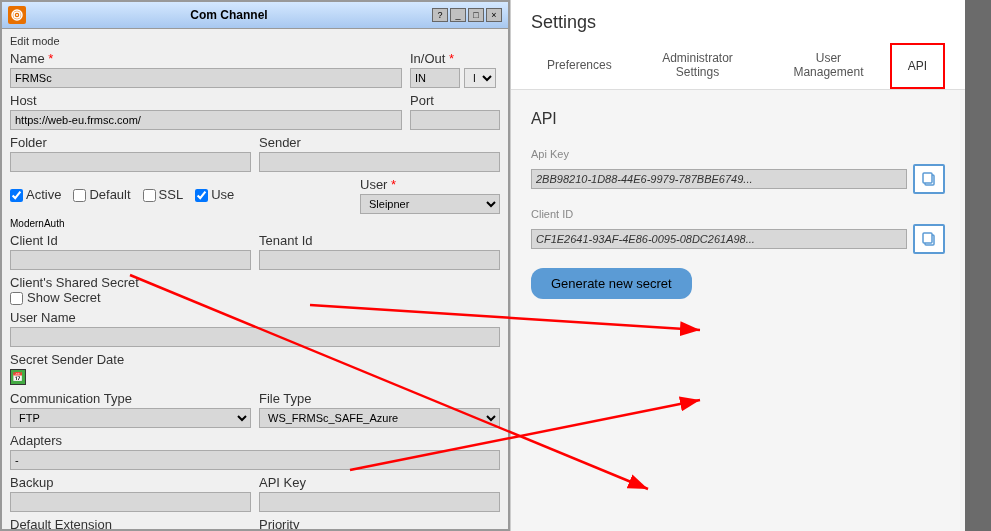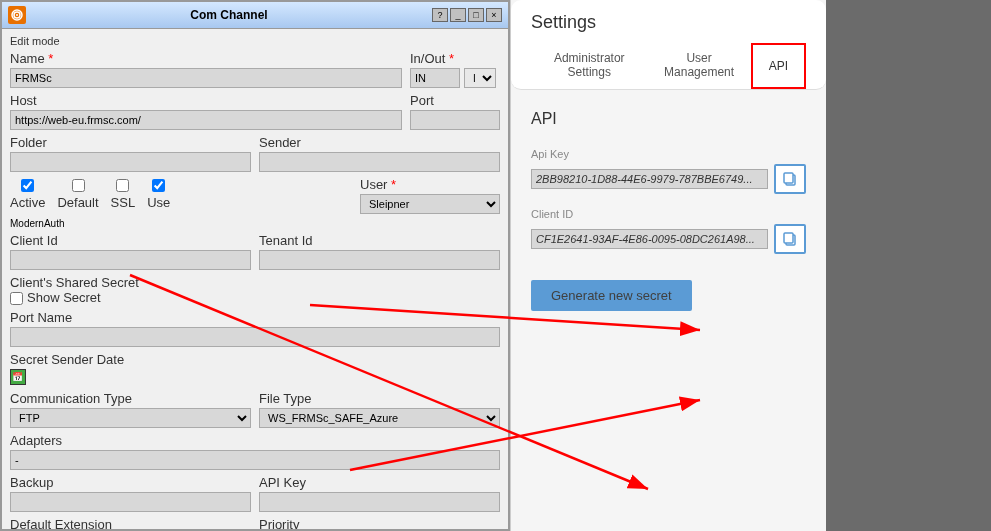--- a/index.html
+++ b/index.html
@@ -118,21 +118,20 @@
       align-items: center;
       gap: 12px;
       margin-bottom: 4px;
     }
 
     .checkbox-item {
       display: flex;
       align-items: center;
       gap: 3px;
       font-size: 11px;
-      flex-direction: column;
     }
 
     .show-secret-row {
       display: flex;
       align-items: center;
       gap: 4px;
       margin-bottom: 3px;
     }
 
     .date-icon {
@@ -154,21 +153,20 @@
       background: #f5f5f5;
       display: flex;
       flex-direction: column;
       border-left: 1px solid #ccc;
     }
 
     .settings-header {
       background: #fff;
       padding: 12px 20px 0 20px;
       border-bottom: 1px solid #ddd;
-      border-radius: 10px;
     }
 
     .settings-title {
       font-size: 18px;
       font-weight: 300;
       color: #333;
       margin-bottom: 10px;
     }
 
     .settings-tabs {
@@ -238,48 +236,48 @@
       display: flex;
       align-items: center;
       justify-content: center;
       color: #5b9bd5;
       font-size: 14px;
       border-radius: 2px;
     }
 
     .generate-btn {
       background: #5b9bd5;
-      color: #404040;
+      color: #000000;
       border: none;
       padding: 8px 20px;
       font-size: 13px;
       cursor: pointer;
-      border-radius: 2px;
-      margin-top: 12px;
+      border-radius: 12px;
+      margin-top: 0;
     }
 
     
     .arrows-overlay {
       position: absolute;
       top: 0;
       left: 0;
       width: 991px;
       height: 531px;
       pointer-events: none;
     }
 
     .outer-wrapper {
       position: relative;
       width: 991px;
       height: 531px;
     }
 
     .panels-wrapper {
       display: flex;
-      width: 826px;
+      width: 965px;
       height: 531px;
     }
 
     .highlighted-box {
       border: 2px solid red !important;
     }
   </style>
 </head>
 <body>
 
@@ -387,21 +385,21 @@
         <div>
           <label>Client's Shared Secret</label>
           <div class="show-secret-row">
             <input type="checkbox" style="">
             <label>Show Secret</label>
           </div>
         </div>
 
         <div class="form-row">
           <div class="form-col">
-            <label>Port Name</label>
+            <label>User Name</label>
             <input type="text" value="" style="background: rgb(216, 216, 216);">
           </div>
         </div>
 
         <div>
           <label>Secret Sender Date</label>
           <div style="margin-top:2px;">
             <span class="date-icon">📅</span>
           </div>
         </div>
@@ -450,20 +448,21 @@
           </div>
         </div>
 
       </div>
     </div>
 
     <div class="settings-panel">
       <div class="settings-header">
         <div class="settings-title">Settings</div>
         <div class="settings-tabs">
+          <button class="settings-tab">Preferences</button>
           <button class="settings-tab">Administrator Settings</button>
           <button class="settings-tab">User Management</button>
           <button class="settings-tab active highlighted-box" style="border:2px solid red;">API</button>
         </div>
       </div>
 
       <div class="settings-content">
         <div class="api-section-title">API</div>
 
         

